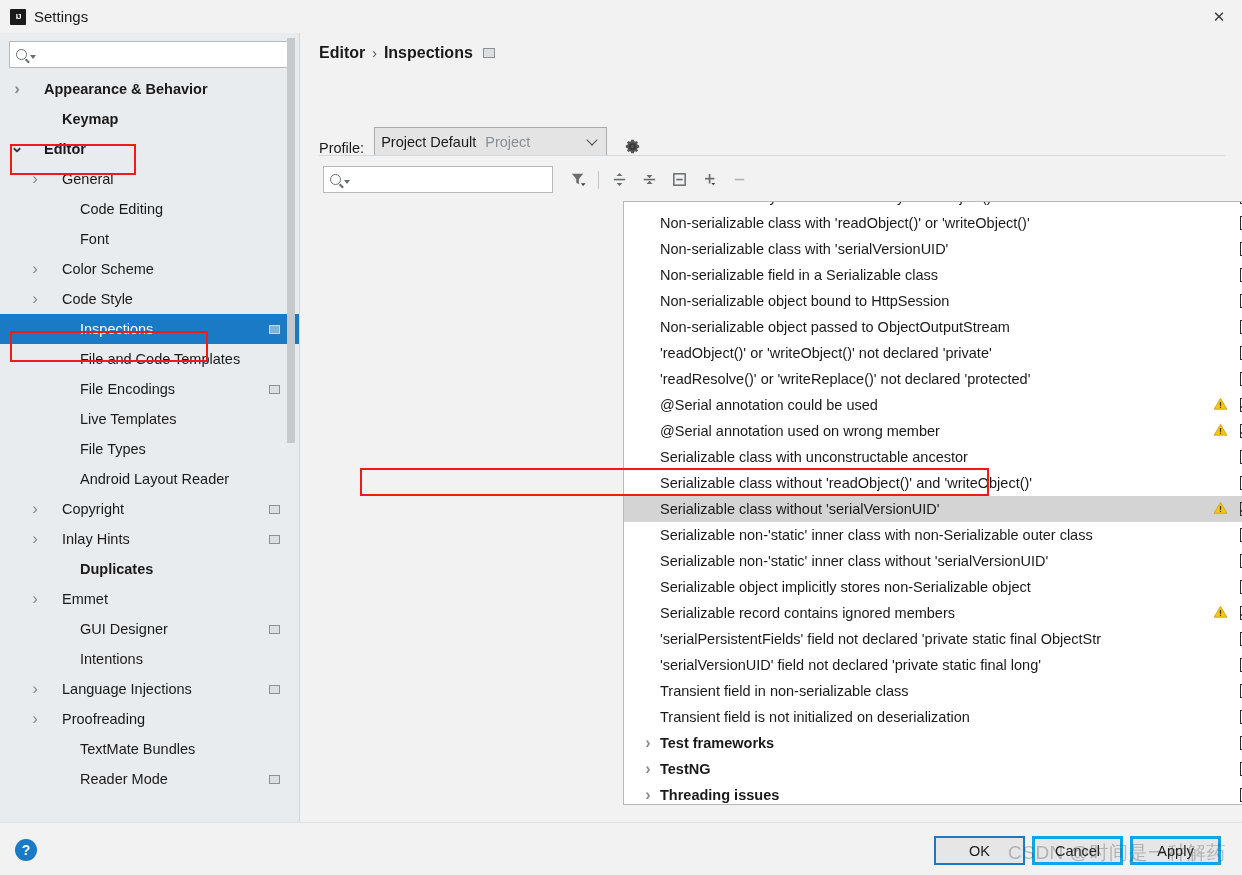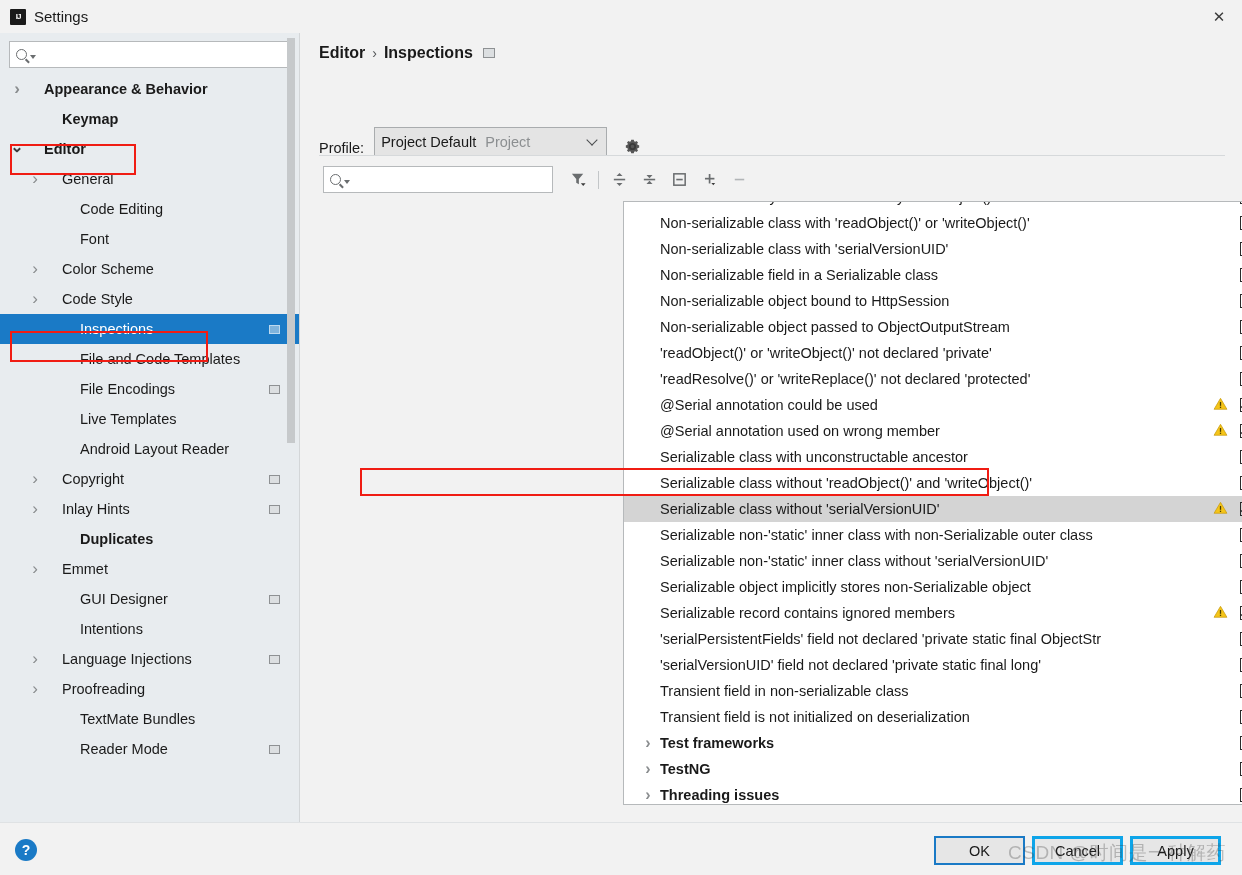--- a/index.html
+++ b/index.html
@@ -243,20 +243,24 @@
           <span class="arrow blank"></span>
           <span class="tree-label">File Encodings</span>
           <span class="cfgmark"></span>
         </div>
         <div class="tree-item" style="padding-left: 46px;">
           <span class="arrow blank"></span>
           <span class="tree-label">Live Templates</span>
         </div>
         <div class="tree-item" style="padding-left: 46px;">
           <span class="arrow blank"></span>
+          <span class="tree-label">File Types</span>
+        </div>
+        <div class="tree-item" style="padding-left: 46px;">
+          <span class="arrow blank"></span>
           <span class="tree-label">Android Layout Reader</span>
         </div>
         <div class="tree-item" style="padding-left: 28px;">
           <span class="arrow" style="font-size: 17px;">›</span>
           <span class="tree-label">Copyright</span>
           <span class="cfgmark"></span>
         </div>
         <div class="tree-item" style="padding-left: 28px;">
           <span class="arrow" style="font-size: 17px;">›</span>
           <span class="tree-label">Inlay Hints</span>

